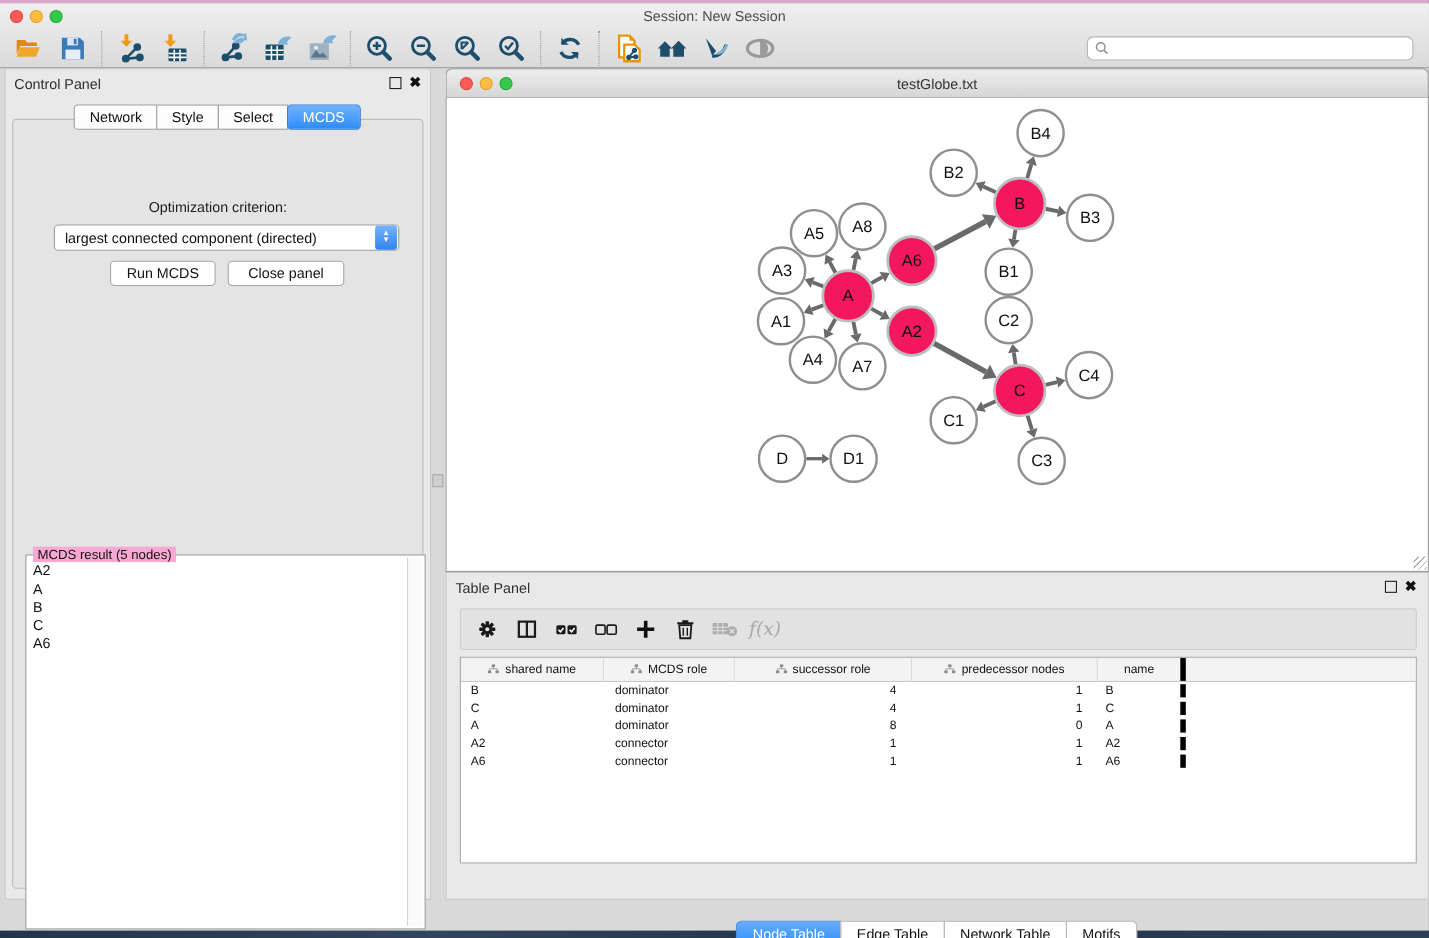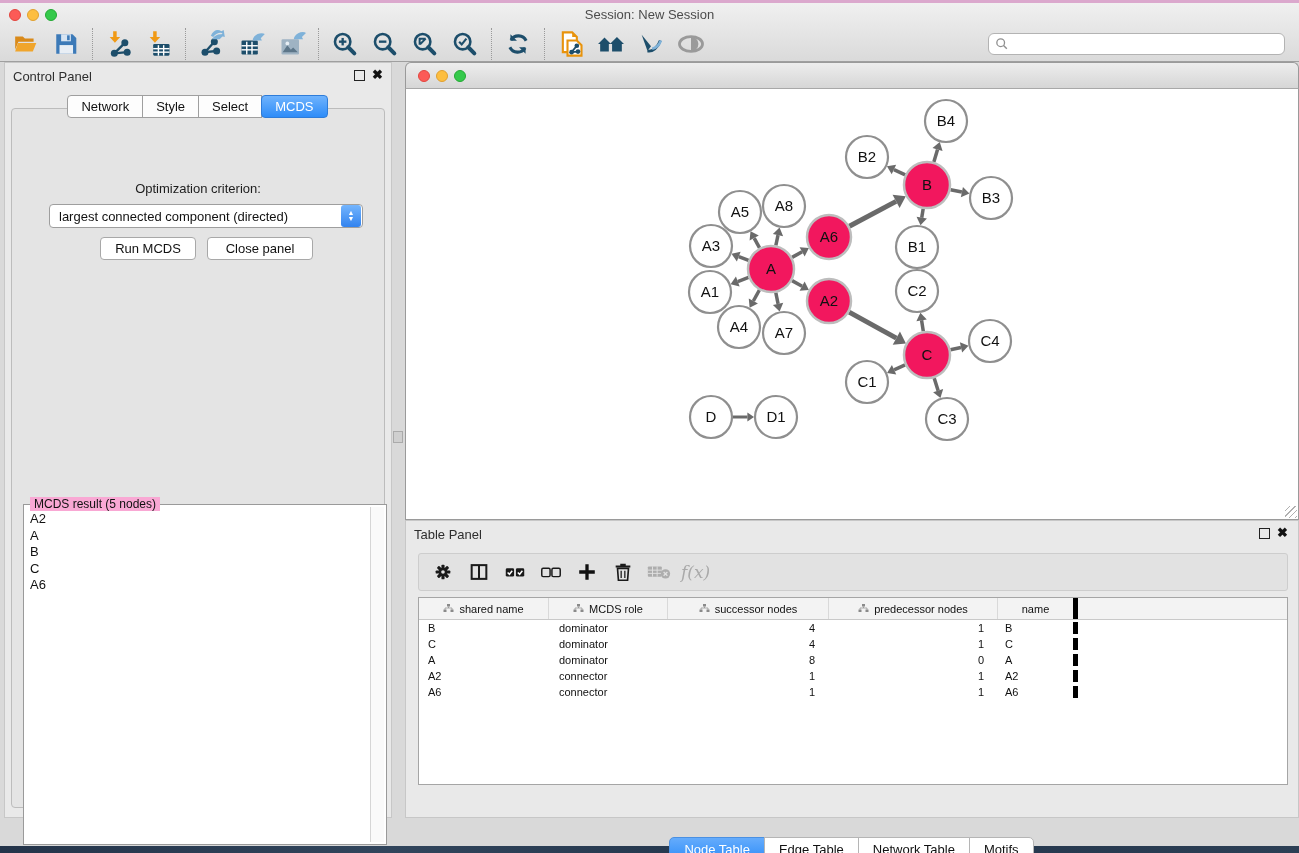--- a/index.html
+++ b/index.html
@@ -336,20 +336,21 @@
   </div>
 
   <div id="vsplit-handle"></div>
   <div id="hsplit-handle"></div>
 
   <div id="network-window">
     <div id="nw-titlebar">
       <div class="traffic t-red" style="left:12px; top:7px"></div>
       <div class="traffic t-yellow" style="left:30px; top:7px"></div>
       <div class="traffic t-green" style="left:48px; top:7px"></div>
+      <div id="nw-title">testGlobe.txt</div>
     </div>
     <div id="nw-canvas">
       <svg id="graph-svg" width="892" height="429" viewBox="0 0 892 429">
           <line x1="353.5334732741604" y1="158.91638634281102" x2="348.1898268232265" y2="149.09097190077136" stroke="#6a6a6a" stroke-width="3.5"></line>
           <polygon points="344.51098283201964,142.32664585242324 352.8018673107366,146.58266917949396 343.5777863357164,151.59927462204877" fill="#6a6a6a"></polygon>
           <line x1="369.8501966894689" y1="156.4952006587279" x2="371.9978815967823" y2="146.0871891848242" stroke="#6a6a6a" stroke-width="3.5"></line>
           <polygon points="373.5539863679869,138.54606606283275 377.13955645268555,147.14816971064553 366.85620674087903,145.0262086590029" fill="#6a6a6a"></polygon>
           <line x1="342.5900931847508" y1="171.40953572082114" x2="332.73225968387084" y2="167.63069954548382" stroke="#6a6a6a" stroke-width="3.5"></line>
           <polygon points="325.5424145806451,164.87459225591394 334.6114237449412,162.72853242964806 330.8530956228005,172.5328666613196" fill="#6a6a6a"></polygon>
           <line x1="342.543265126549" y1="188.46729347687497" x2="331.7902094058956" y2="192.52172432236722" stroke="#6a6a6a" stroke-width="3.5"></line>
@@ -536,21 +537,21 @@
           <span class="hicon">
             <svg width="11" height="11" viewBox="0 0 22 20">
                 <g fill="#8a8a8a">
                   <rect x="8" y="1" width="6" height="5"></rect>
                   <rect x="1" y="12" width="6" height="5"></rect>
                   <rect x="15" y="12" width="6" height="5"></rect>
                 </g>
                 <path d="M11 6v3M4 12V9h14v3" fill="none" stroke="#8a8a8a" stroke-width="1.4"></path>
               </svg>
           </span>
-          <span>successor nodes</span>
+          <span>successor role</span>
         </div>
         <div class="nt-hcell c4">
           <span class="hicon">
             <svg width="11" height="11" viewBox="0 0 22 20">
                 <g fill="#8a8a8a">
                   <rect x="8" y="1" width="6" height="5"></rect>
                   <rect x="1" y="12" width="6" height="5"></rect>
                   <rect x="15" y="12" width="6" height="5"></rect>
                 </g>
                 <path d="M11 6v3M4 12V9h14v3" fill="none" stroke="#8a8a8a" stroke-width="1.4"></path>

